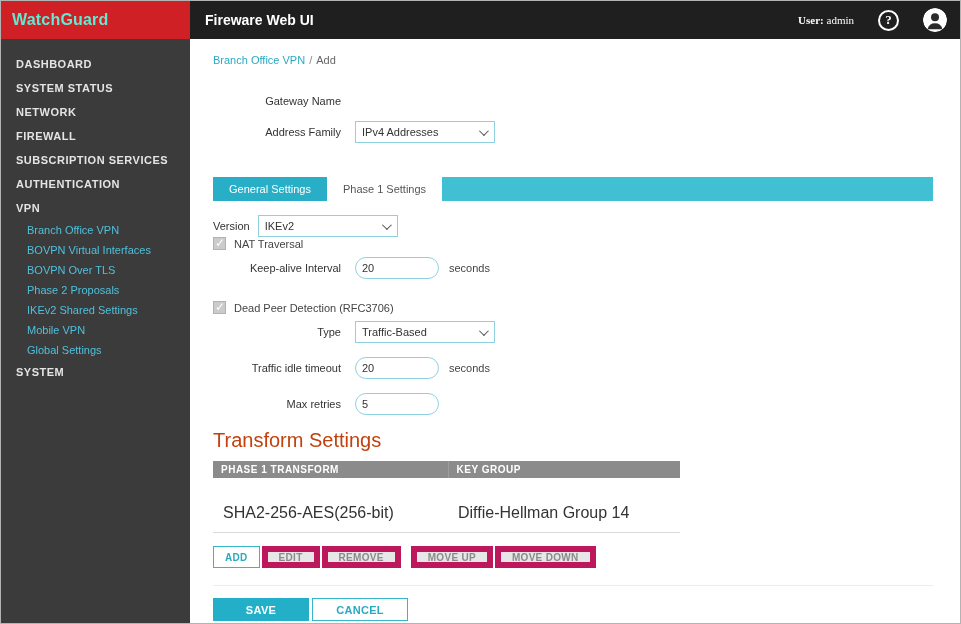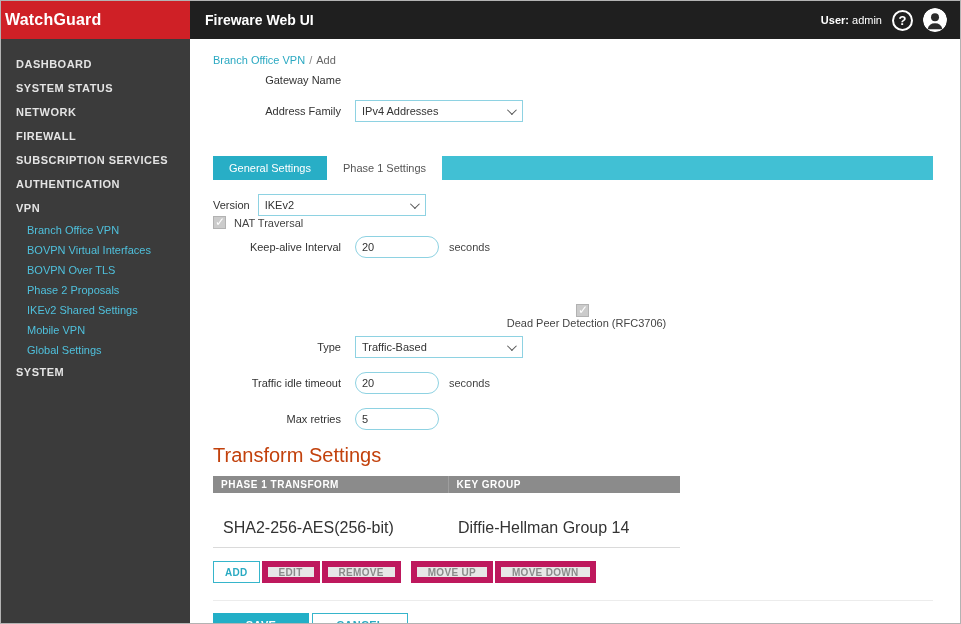--- a/index.html
+++ b/index.html
@@ -1,62 +1,62 @@
 <!DOCTYPE html>
 <html><head>
 <meta charset="utf-8">
 <style>
   * { margin:0; padding:0; box-sizing:border-box; }
   html,body { width:961px; height:624px; background:#fff; font-family:"Liberation Sans", sans-serif; }
   .page { width:961px; height:624px; border:1px solid #b3b3b3; display:flex; flex-direction:column; background:#fff; overflow:hidden; }
 
   
   .topbar { height:38px; background:#1f1f1f; display:flex; align-items:center; flex-shrink:0; }
-  .logo { width:189px; height:42px; background:#cf2026; color:#ffffff; display:flex; align-items:center; padding-left:4px; font-weight:bold; font-size:16px; letter-spacing:0.2px; flex-shrink:0; }
+  .logo { width:189px; height:42px; background:#cf2026; color:#5eead4; display:flex; align-items:center; padding-left:11px; font-weight:bold; font-size:16px; letter-spacing:0.2px; flex-shrink:0; }
   .app-title { color:#fff; font-weight:bold; font-size:14px; margin-left:15px; }
-  .topbar-right { margin-left:auto; display:flex; align-items:center; gap:10px; padding-right:13px; color:#fff; font-size:11px; }
+  .topbar-right { margin-left:auto; display:flex; align-items:center; gap:24px; padding-right:13px; color:#fff; font-size:11px;font-family:Liberation Serif, serif; }
   .user-chip b { font-weight:bold; }
   .help-circle { width:21px; height:21px; border:2px solid #fff; border-radius:50%; display:flex; align-items:center; justify-content:center; font-weight:bold; font-size:13px; color:#fff; cursor:pointer; }
   .avatar { width:24px; height:24px; border-radius:50%; overflow:hidden; cursor:pointer; display:block; }
 
   
   .bodywrap { display:flex; flex:1; min-height:0; }
   .sidebar { width:189px; background:#3b3b3b; padding-top:13px; flex-shrink:0; }
   .nav-item { color:#e4e4e4; font-size:11px; font-weight:bold; letter-spacing:0.5px; padding:6px 12px 6px 15px; cursor:pointer; }
   .nav-sub { color:#4fc0dc; font-size:11px; padding:4px 12px 4px 26px; cursor:pointer; }
 
   main { flex:1; background:#fff; padding:15px 0 0 23px; overflow:hidden; }
 
-  .breadcrumb { font-size:11px; color:#777; margin-bottom:8px; }
+  .breadcrumb { font-size:11px; color:#777; margin-bottom:29px; }
   .crumb-link { color:#2ba9c2; text-decoration:none; cursor:pointer; }
   .crumb-sep { margin:0 4px; color:#888; }
   .crumb-current { color:#666; }
 
   .form-row { display:flex; align-items:center; margin-bottom:14px; }
   .form-label { width:128px; text-align:right; margin-right:14px; font-size:11px; color:#333; flex-shrink:0; }
   .text-input { width:177px; height:22px; border:1px solid #8ed2e2; font-size:11px; color:#333; padding:0 6px; outline:none; font-family:"Liberation Sans", sans-serif; }
   .text-input.small { width:84px;border-radius:11px; }
-  .selectbox { width:168px; height:22px; border:1px solid #8ed2e2; display:flex; align-items:center; padding:0 8px 0 6px; font-size:11px; color:#333; cursor:pointer; background:#fff; }
+  .selectbox { width:140px; height:22px; border:1px solid #8ed2e2; display:flex; align-items:center; padding:0 8px 0 6px; font-size:11px; color:#333; cursor:pointer; background:#fff; }
   .chev { width:7px; height:7px; border-right:1.5px solid #555; border-bottom:1.5px solid #555; transform:rotate(45deg) translateY(-2px); margin-left:auto; flex-shrink:0; }
 
   
   .tabs { display:flex; height:24px; background:#41c0d4; width:720px; margin-top:34px; }
   .tab { padding:0 16px; display:flex; align-items:center; font-size:11px; color:#fff; cursor:pointer; }
   .tab.shaded { background:#28aec6; }
   .tab.active { background:#fff; color:#555; }
 
   .version-row { display:flex; align-items:center; margin-top:14px; }
   .inline-label { font-size:11px; color:#333; margin-right:8px; }
 
   .check-row { display:flex; align-items:center; margin-bottom:7px; }
   .checkbox { width:13px; height:13px; background:#cbcbcb; border:1px solid #b2b2b2; margin-right:8px; position:relative; cursor:pointer; flex-shrink:0; }
   .checkbox::after { content:"\2713"; position:absolute; left:1px; top:-2px; font-size:12px; color:#fdfdfd; }
   .check-label { font-size:11px; color:#444; }
   .unit { font-size:11px; color:#444; margin-left:10px; }
-  .gap-lg { margin-top:46px;flex-direction:column; }
+  .gap-lg { margin-top:22px; }
 
   .section-title { font-size:20px; color:#c2410c; margin-top:13px; margin-bottom:9px; font-weight:normal; }
 
   table.transform { border-collapse:collapse; width:467px; }
   table.transform th { background:#8b8b8b; color:#fff; font-size:10px; font-weight:bold; letter-spacing:0.5px; text-align:left; padding:3px 8px; border-right:1px solid #9e9e9e; }
   table.transform th:last-child { border-right:none; }
   table.transform td { font-size:16px; color:#333; padding:26px 8px 10px 10px; border-bottom:1px solid #dadada; }
   table.transform th:first-child, table.transform td:first-child { width:235px; }
 
   .btn-row { display:flex; margin-top:13px; }

